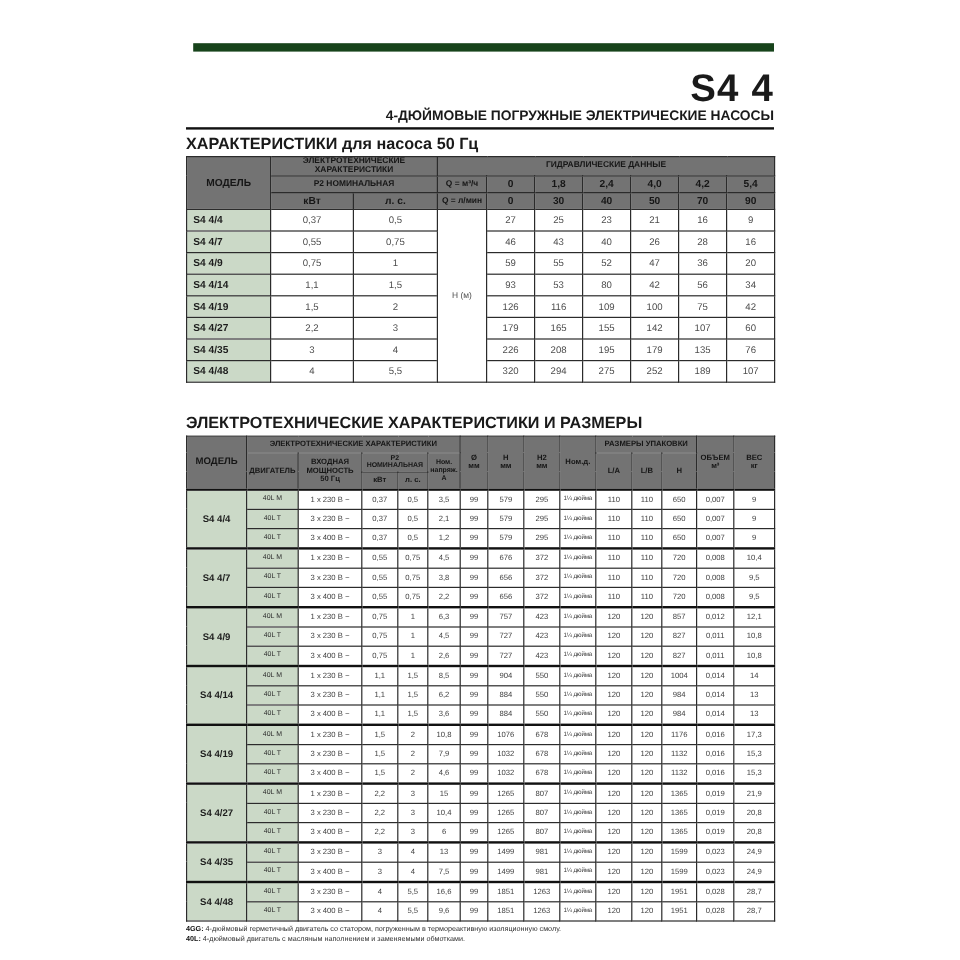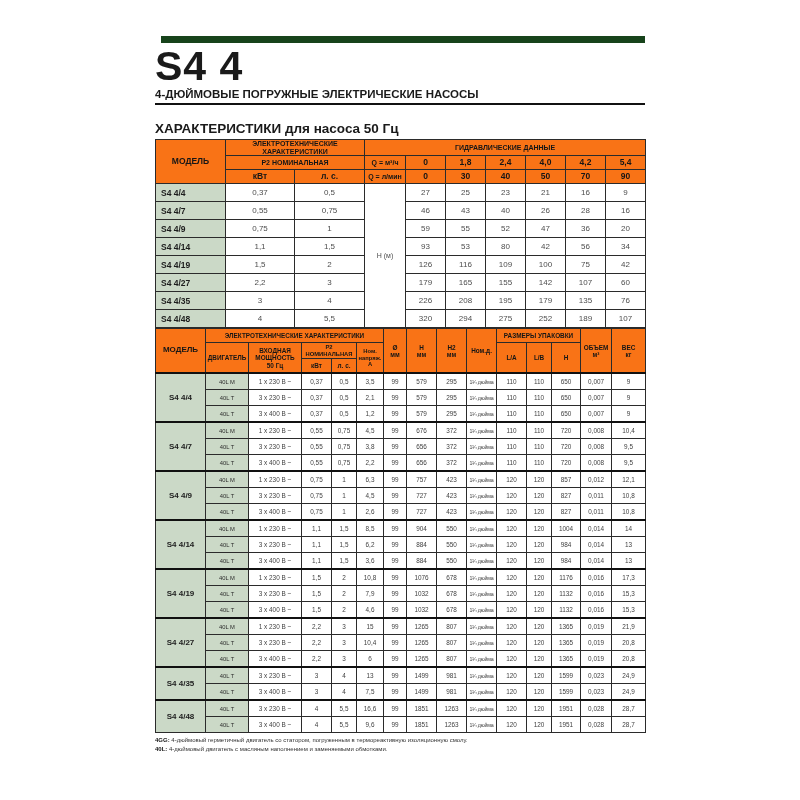--- a/index.html
+++ b/index.html
@@ -5,28 +5,28 @@
   html,body { margin:0; padding:0; }
   body {
     width:800px; height:800px; background:#ffffff;
     font-family:"Liberation Sans", sans-serif; color:#1a1a1a;
     position:relative; overflow:hidden;
   }
   .page { position:absolute; left:155px; top:36px; width:490px; }
 
   .green-bar { height:7px; background:#17431b; margin-left:6px; }
 
-  .brand { font-weight:bold; font-size:41px; line-height:1.05; margin-top:2px; letter-spacing:1px; }
-  .subtitle { font-weight:bold; font-size:11.5px; padding-bottom:3px; border-bottom:2px solid #111; }
-  .sec-title { font-weight:bold; font-size:13.5px; margin:16px 0 3px 0; }
+  .brand { text-align:right; font-weight:bold; font-size:32px; line-height:1.05; margin-top:14px; letter-spacing:1px; }
+  .subtitle { text-align:right; font-weight:bold; font-size:11.5px; padding-bottom:3px; border-bottom:2px solid #111; }
+  .sec-title { font-weight:bold; font-size:13.5px; margin:4px 0 3px 0; }
   .sec-title2 { margin-top:26px; }
 
   table { border-collapse:collapse; width:490px; table-layout:fixed; }
   th,td { border:1px solid #2b2b2b; text-align:center; padding:0; overflow:hidden; }
-  thead th { background:#f97316; color:#161616;margin-left:20px; }
+  thead th { background:#737373; color:#161616;margin-left:20px; }
 
   
   .t1 thead th { font-size:7px; font-weight:bold; height:13px; line-height:1.1; }
   .t1 .big-h { font-size:8.5px; }
   .t1 tbody td { font-size:8px; color:#4d4d4d; height:17px; }
   .t1 td.model { background:#cbd9c7; color:#1d1d1d; font-weight:bold; font-size:8.5px; text-align:left; padding-left:5px; }
   .t1 td.hspan { background:#ffffff; font-size:7px; color:#4d4d4d; }
 
   
   .t2 thead th { font-size:6.4px; font-weight:bold; line-height:1.12; }
@@ -183,20 +183,21 @@
           <td>320</td>
           <td>294</td>
           <td>275</td>
           <td>252</td>
           <td>189</td>
           <td>107</td>
         </tr>
       </tbody>
   </table>
 
+  <div class="sec-title sec-title2">ЭЛЕКТРОТЕХНИЧЕСКИЕ ХАРАКТЕРИСТИКИ И РАЗМЕРЫ</div>
 
   <table class="t2">
     <colgroup>
       <col style="width:50px">
         <col style="width:43px">
         <col style="width:53px">
         <col style="width:30px">
         <col style="width:25px">
       <col style="width:27px">
         <col style="width:23px">

